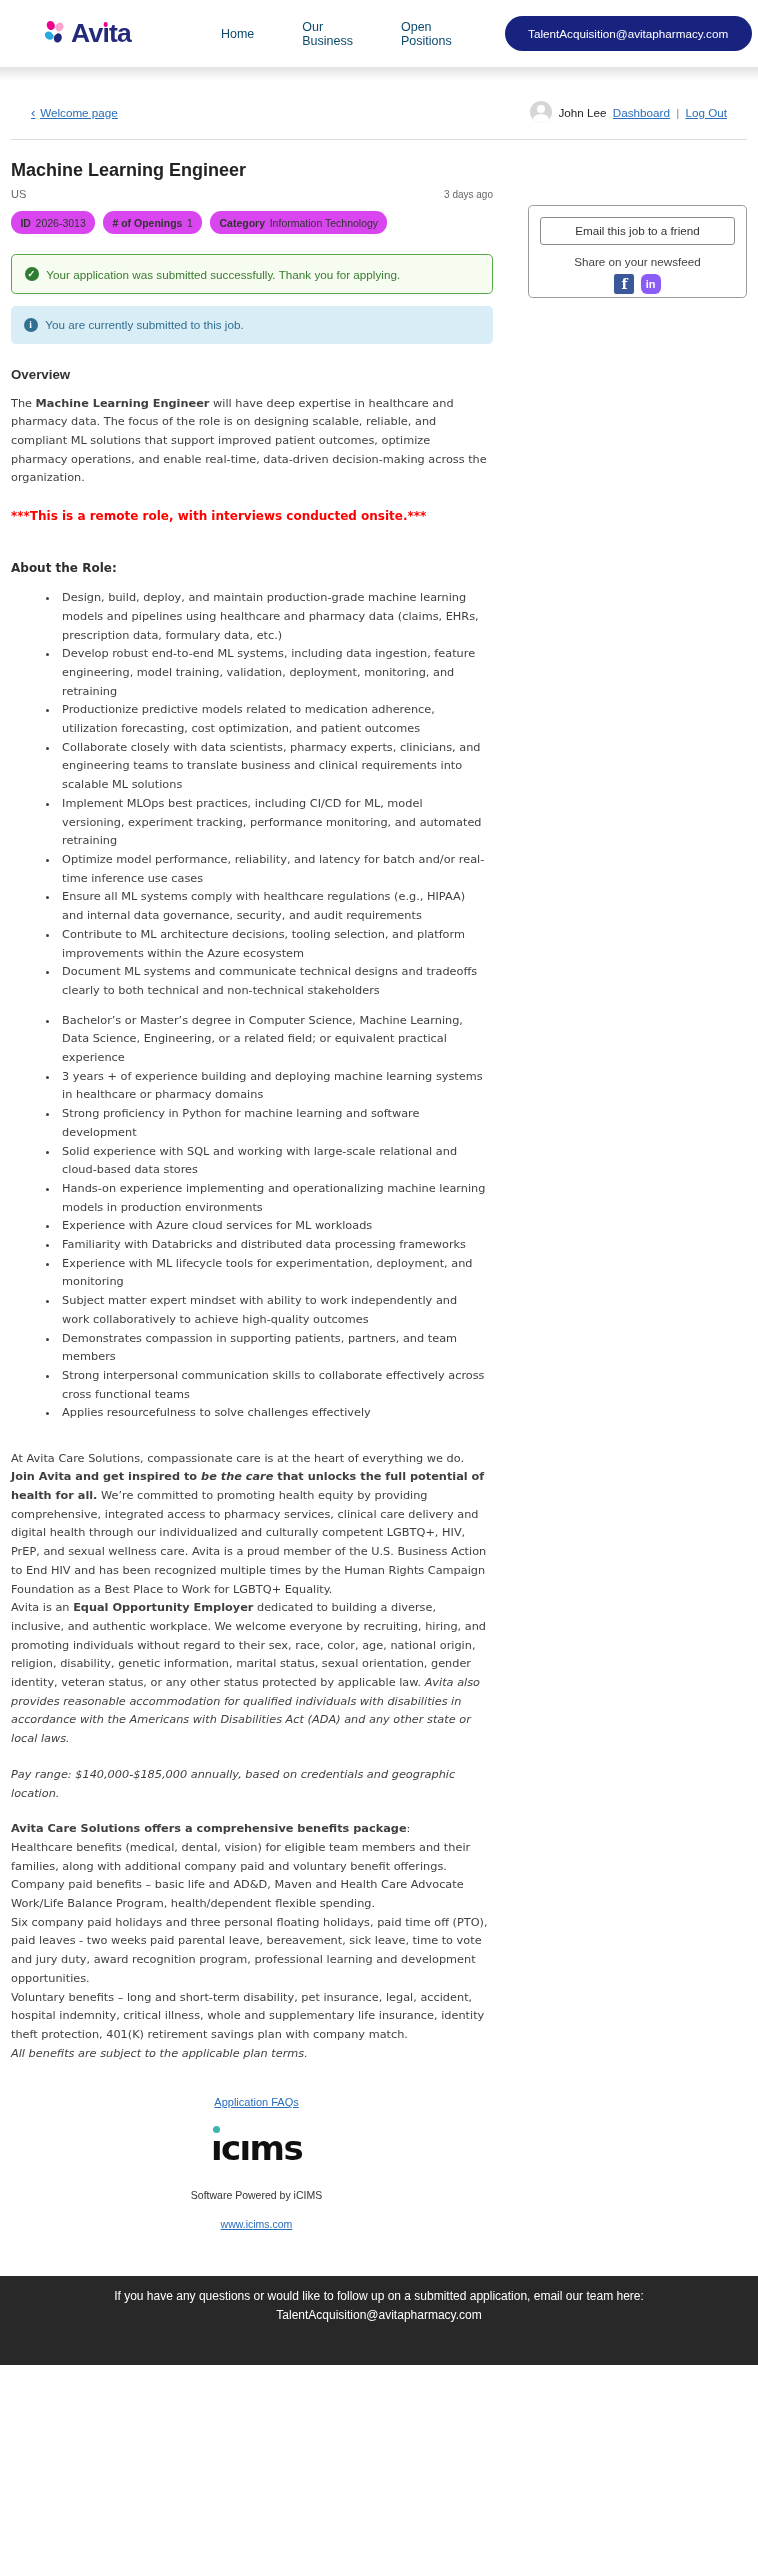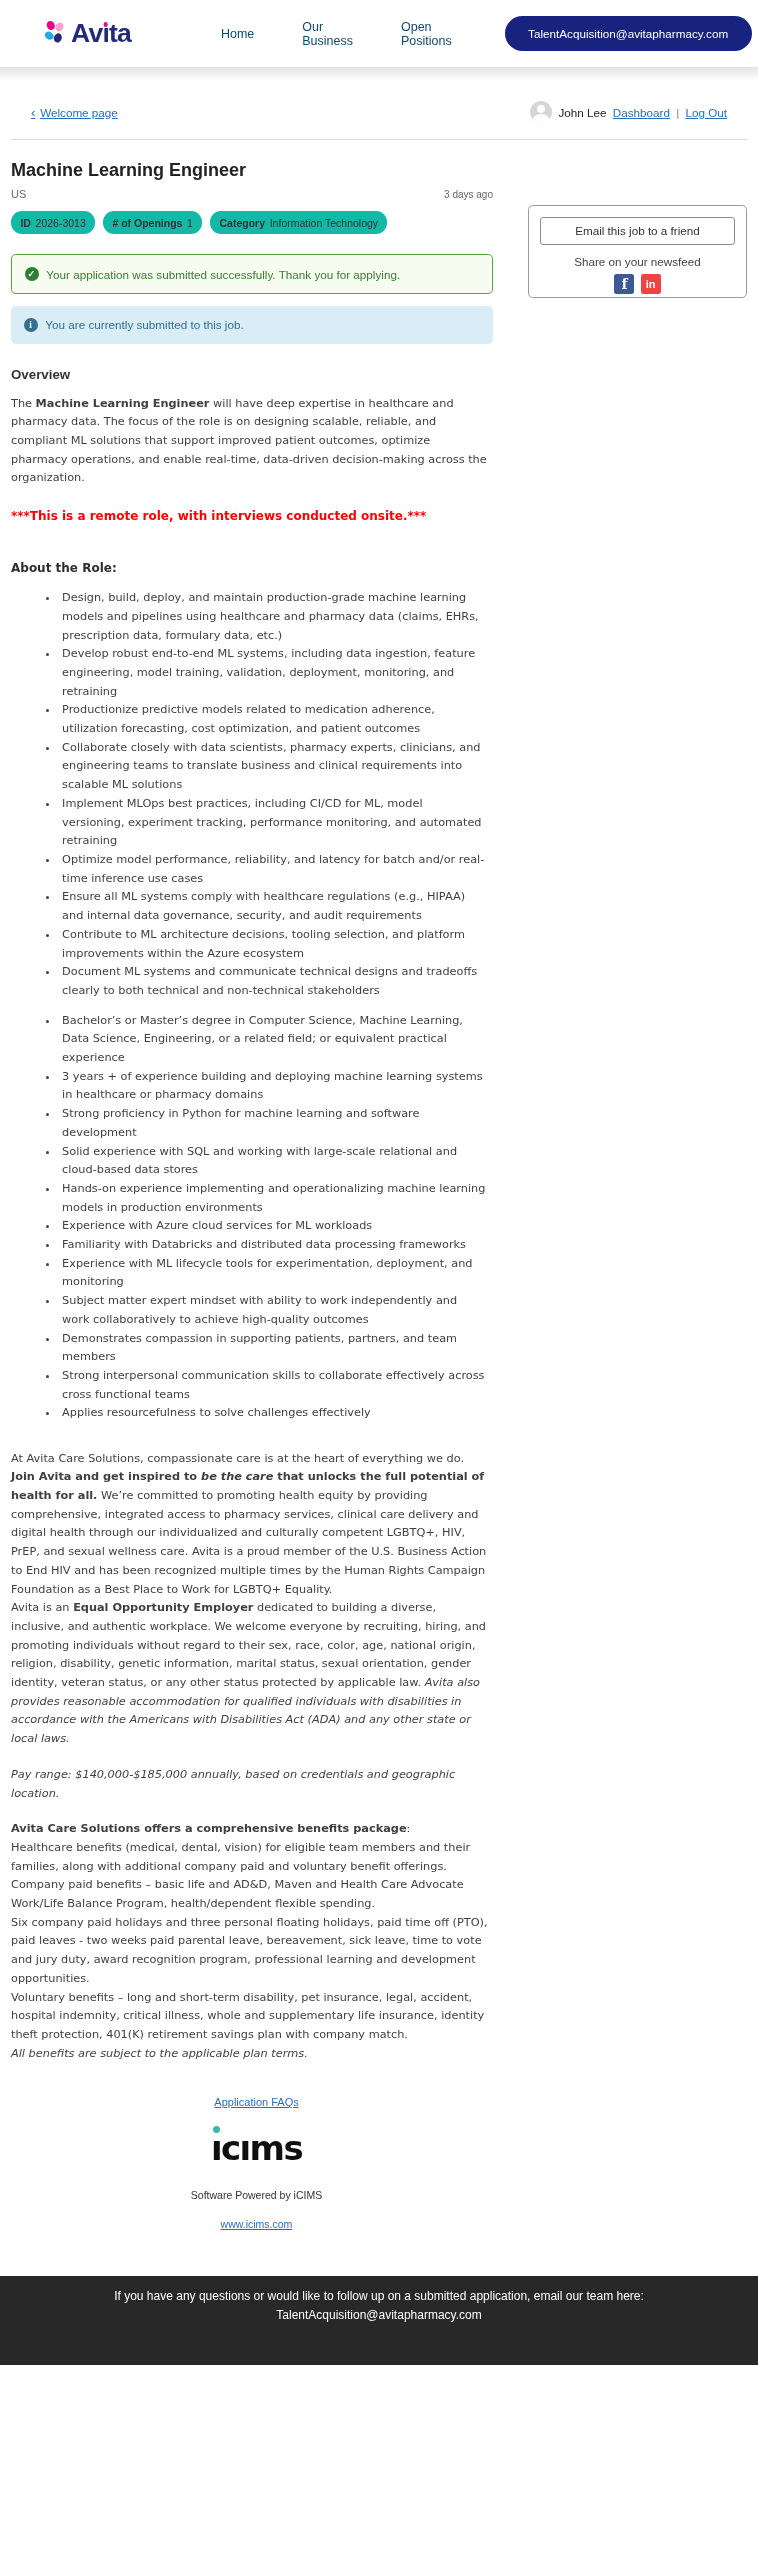--- a/index.html
+++ b/index.html
@@ -34,21 +34,21 @@
   .user-box a{ color:#2a6ebb; text-decoration:underline; cursor:pointer; }
   .pipe{ color:#888; }
   
   .main{ position:relative; padding:0 11px; }
   .content{ width:482px; }
   h1.job-title{ margin-top:20px; font-size:18px; color:#222; }
   .meta-row{ margin-top:7.8px; display:flex; justify-content:space-between; align-items:baseline; }
   .loc{ color:#666; font-size:11px; }
   .posted{ color:#666; font-size:10px; }
   .badges{ margin-top:11px; display:flex; gap:7.8px; }
-  .badge{ background:#14b8a6; border-radius:11px; padding:5.5px 9.4px; font-size:10.5px; color:#333; }
+  .badge{ background:#d946ef; border-radius:11px; padding:5.5px 9.4px; font-size:10.5px; color:#333; }
   .badge b{ margin-right:4.7px; }
   .alert{ margin-top:20px; border-radius:4.7px; padding:11.7px 12.5px; display:flex; align-items:center; gap:7.8px; font-size:11.7px; }
   .alert.success{ background:#f6fcf0; border:1.6px solid #56a546; color:#3a7c30; }
   .alert.info{ margin-top:12.5px; background:#d9edf7; color:#31708f; }
   .round-icon{ width:14px; height:14px; min-width:14px; border-radius:50%; color:#fff; font-size:9.4px; font-weight:bold;
                line-height:14px; text-align:center; display:inline-block; }
   .round-icon.green{ background:#2f7d32; }
   .round-icon.blue{ background:#31708f; font-family:"Liberation Serif", serif; }
   h2.section{ margin-top:23.4px; font-size:13.3px; color:#333; }
   .desc{ font-family:"DejaVu Sans", sans-serif; font-size:11.3px; line-height:18.7px; color:#3f3f3f; width:477px; }
@@ -63,21 +63,21 @@
   .gap-top{ margin-top:17px !important; }
   
   .side-card{ position:absolute; top:45px; right:11px; width:219px; border:0.8px solid #9a9a9a; border-radius:4.7px;
               padding:11px 11px 3px 11px; background:#fff; }
   .email-btn{ width:100%; background:#fff; border:0.8px solid #8a8a8a; border-radius:3.1px; height:28px;
               font-size:11.7px; color:#333; font-family:inherit; cursor:pointer; }
   .share-label{ margin-top:10px; text-align:center; font-size:11.7px; color:#444; }
   .share-icons{ margin-top:6.2px; display:flex; justify-content:center; gap:6.2px; }
   .sicon{ width:20px; height:20px; border-radius:2.3px; color:#fff; font-weight:bold; text-align:center; cursor:pointer; }
   .sicon.fb{ background:#3b5998; font-family:"DejaVu Serif", serif; font-size:14px; line-height:20px; }
-  .sicon.li{ background:#ef4444; font-size:11px; line-height:20px; }
+  .sicon.li{ background:#8b5cf6; font-size:11px; line-height:20px;border-radius:6px; }
   
   .footer-mid{ width:491px; margin-left:11px; text-align:center; }
   .faq-link{ display:inline-block; margin-top:33px; color:#2a6ebb; font-size:11px; text-decoration:underline; cursor:pointer; }
   .icims-logo{ margin-top:22px; font-family:"DejaVu Sans", sans-serif; font-weight:bold; font-size:34px; color:#101010;
                letter-spacing:-1.6px; display:inline-block; position:relative; line-height:1; }
   .icims-dot{ position:absolute; left:2.3px; top:-5.5px; width:7px; height:7px; border-radius:50%; background:#3cb6ac; }
   .powered{ margin-top:23.4px; font-size:10.5px; color:#333; }
   .icims-link{ display:inline-block; margin-top:17px; color:#2a6ebb; font-size:10.5px; text-decoration:underline; cursor:pointer; }
   
   .footer-bar{ margin-top:45px; background:#282828; height:89px; padding-top:11.7px; text-align:center; color:#fff; }

